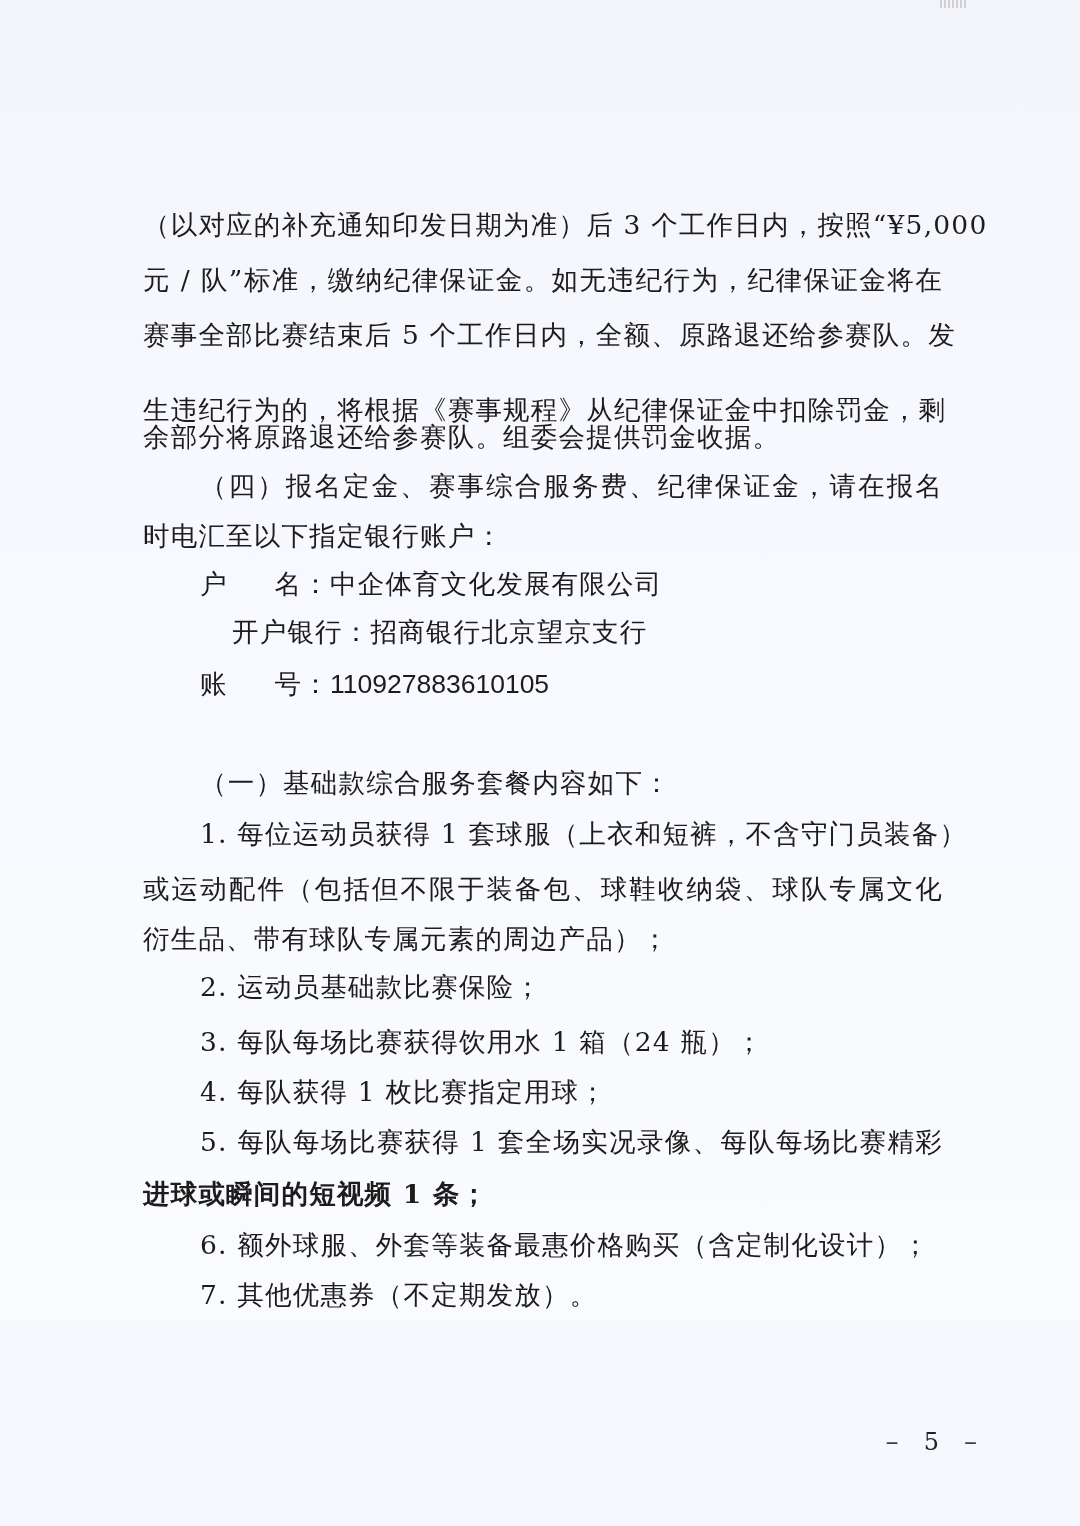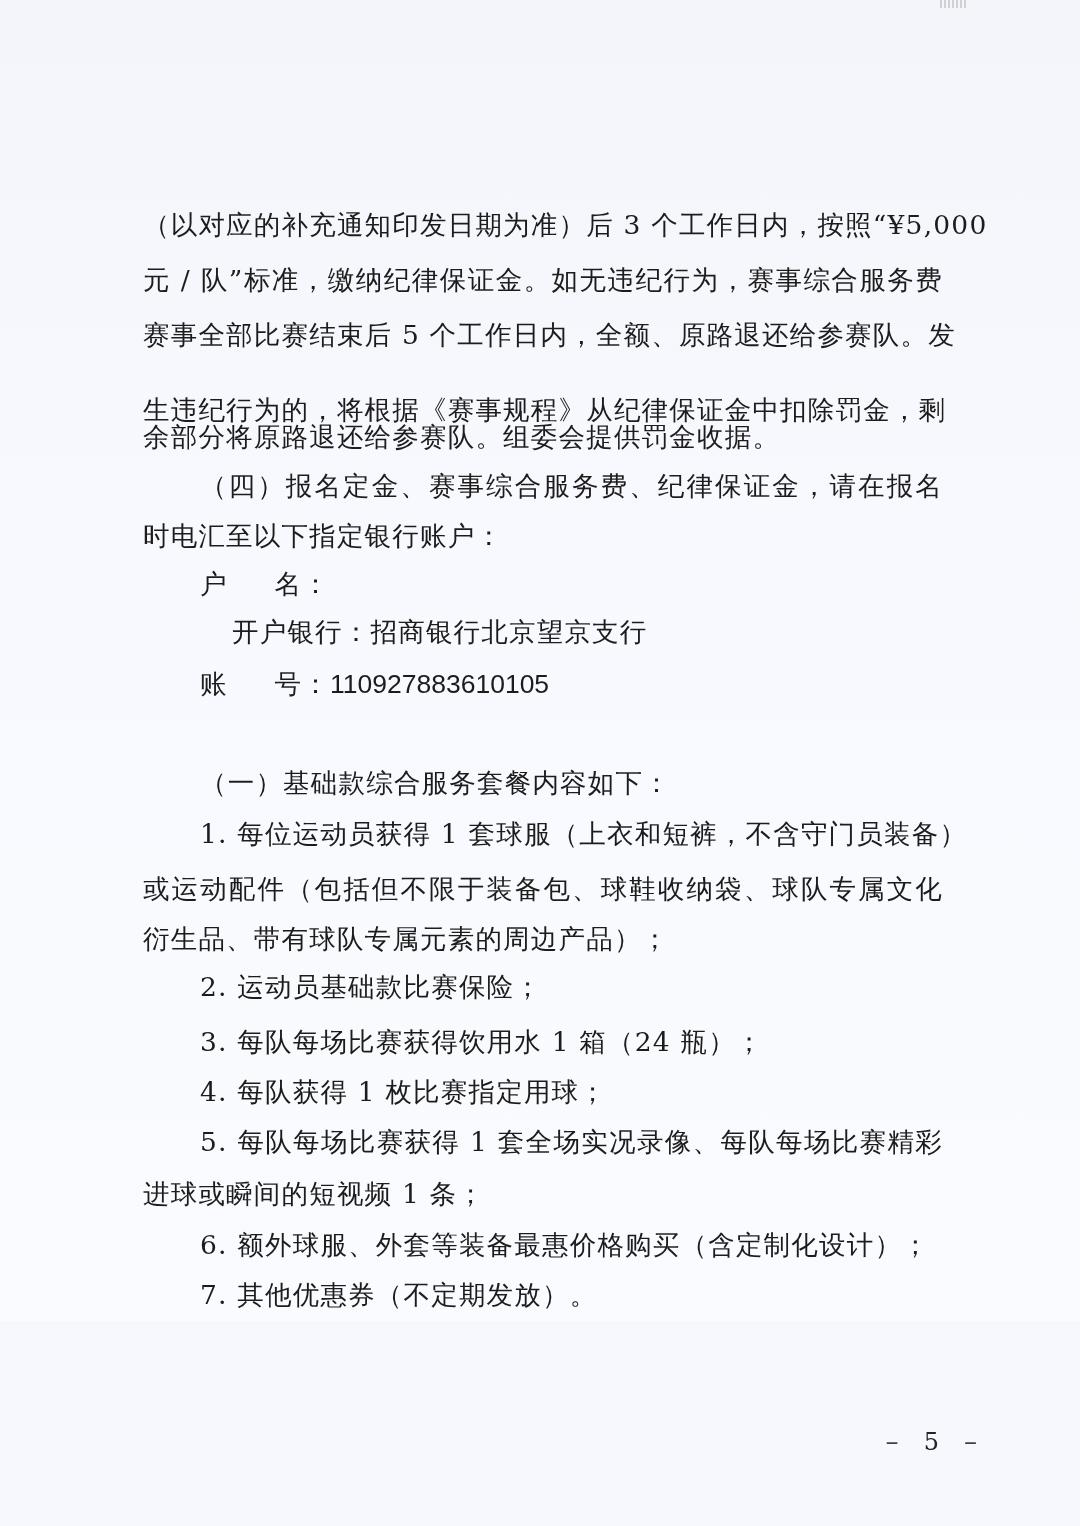--- a/index.html
+++ b/index.html
@@ -63,51 +63,51 @@
       color: #222;
     }
   </style>
 </head>
 <body>
 
 <div class="page">
   <div class="scan-mark"></div>
 
   <div class="line justify" style="top:208px;">（以对应的补充通知印发日期为准）后 3 个工作日内，按照“¥5,000</div>
-  <div class="line justify" style="top:263px;">元 / 队”标准，缴纳纪律保证金。如无违纪行为，赛事综合服务费</div>
+  <div class="line justify" style="top:263px;">元 / 队”标准，缴纳纪律保证金。如无违纪行为，纪律保证金将在</div>
   <div class="line justify" style="top:318px;">赛事全部比赛结束后 5 个工作日内，全额、原路退还给参赛队。发</div>
   <div class="line justify" style="top:393px;">生违纪行为的，将根据《赛事规程》从纪律保证金中扣除罚金，剩</div>
   <div class="line" style="top:420px;">余部分将原路退还给参赛队。组委会提供罚金收据。</div>
 
   <div class="line indent" style="top:469px; width:743px; text-align:justify; text-align-last:justify;">（四）报名定金、赛事综合服务费、纪律保证金，请在报名</div>
   <div class="line" style="top:519px;text-align:right;">时电汇至以下指定银行账户：</div>
 
   <div class="line indent" style="top:567px;">
     <span class="lbl-spaced">
       <span>户</span>
       <span>名：</span>
-    </span>
+    </span><span>中企体育文化发展有限公司</span>
   </div>
   <div class="line indent" style="top:615px;margin-left:32px;">
     <span>开户银行：</span><span>招商银行北京望京支行</span>
   </div>
   <div class="line indent" style="top:667px;">
     <span class="lbl-spaced">
       <span>账</span>
       <span>号：</span>
     </span><span style="font-family:'Liberation Sans', sans-serif; letter-spacing:0;">110927883610105</span>
   </div>
 
   <div class="line indent" style="top:766px;">（一）基础款综合服务套餐内容如下：</div>
 
   <div class="line indent" style="top:817px; width:743px; text-align:justify; text-align-last:justify;">1. 每位运动员获得 1 套球服（上衣和短裤，不含守门员装备）</div>
   <div class="line justify" style="top:872px;">或运动配件（包括但不限于装备包、球鞋收纳袋、球队专属文化</div>
   <div class="line" style="top:922px;">衍生品、带有球队专属元素的周边产品）；</div>
   <div class="line indent" style="top:970px;">2. 运动员基础款比赛保险；</div>
   <div class="line indent" style="top:1025px;">3. 每队每场比赛获得饮用水 1 箱（24 瓶）；</div>
   <div class="line indent" style="top:1075px;">4. 每队获得 1 枚比赛指定用球；</div>
   <div class="line indent" style="top:1125px; width:743px; text-align:justify; text-align-last:justify;">5. 每队每场比赛获得 1 套全场实况录像、每队每场比赛精彩</div>
-  <div class="line" style="top:1177px;">进球或瞬间的短视频 1 条；</div>
+  <div class="line" style="top:1177px;font-weight:bold;">进球或瞬间的短视频 1 条；</div>
   <div class="line indent" style="top:1228px;">6. 额外球服、外套等装备最惠价格购买（含定制化设计）；</div>
   <div class="line indent" style="top:1278px;text-align:center;">7. 其他优惠券（不定期发放）。</div>
 
   <div class="page-number">－ 5 －</div>
 </div>
 
 </body></html>

